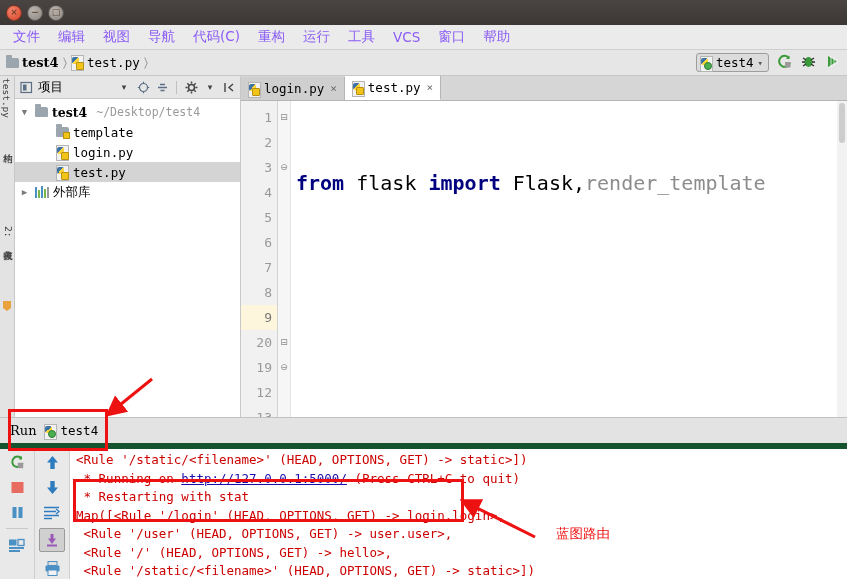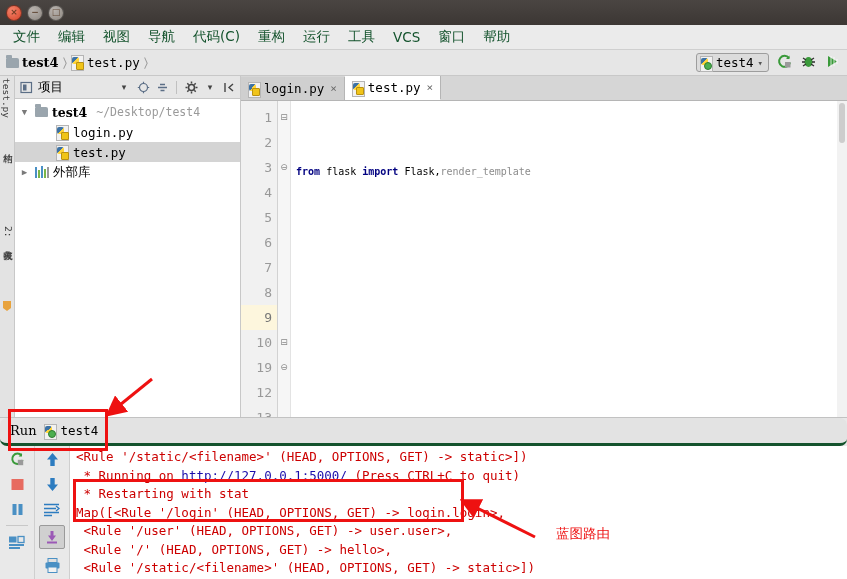--- a/index.html
+++ b/index.html
@@ -31,21 +31,21 @@
     margin-right:60px;letter-spacing:.1px;
     text-shadow:0 1px 1px rgba(0,0,0,.55);
   }
 
   
   .menubar{
     height:24px;background:#ebebeb;border-bottom:1px solid #cfcfcf;
     display:flex;align-items:center;padding-left:4px;
   }
   .menu-item{
-    padding:2px 9px;font-size:13.5px;color:#14532d;white-space:nowrap;
+    padding:2px 9px;font-size:13.5px;color:#8b5cf6;white-space:nowrap;
     font-family:"DejaVu Sans",sans-serif;
   }
 
   
   .navbar{
     height:25px;background:#e6e6e6;border-bottom:1px solid #c8c8c8;
     display:flex;align-items:center;padding-left:6px;position:relative;
   }
   .crumb{display:flex;align-items:center;gap:3px;font-size:13px;}
   .crumb .cname{font-weight:bold;font-family:"DejaVu Serif",serif;font-size:13px;}
@@ -125,32 +125,32 @@
     flex-shrink:0;
   }
   .gutter div{padding-right:5px;height:25px;}
   .gutter div.cur{background:#fdf6dd;color:#777;}
   .foldcol{
     width:12px;background:#f6f6f6;border-right:1px solid #e3e3e3;padding-top:4px;
     line-height:25px;flex-shrink:0;font-size:9px;color:#8a8a8a;text-align:center;
   }
   .foldcol div{height:25px;}
   .code{
-    flex:1;padding-top:8px;
-    font-family:"DejaVu Sans Mono",monospace;font-size:10px;line-height:25px;
+    flex:1;padding-top:20px;
+    font-family:"DejaVu Sans Mono",monospace;font-size:20px;line-height:25px;
     white-space:pre;overflow:hidden;position:relative;
   }
   .code .ln{height:25px;padding-left:5px;}
   .kw{color:#000080;font-weight:bold;}
   .gray{color:#8c8c8c;}
   .plain{color:#000;}
 
   
   .runarea{position:relative;background:#e9e9e9;height:188px;border-top:1px solid #c2c2c2;}
-  .runtabbar{height:25px;background:#e3e3e3;display:flex;align-items:center;border-bottom:3px solid #14532d;border-radius:7px;}
+  .runtabbar{height:25px;background:#e3e3e3;display:flex;align-items:center;border-bottom:6px solid #14532d;}
   .runlabel{font-family:"DejaVu Serif",serif;font-size:13px;padding:0 7px 0 10px;}
   .runtab{display:flex;align-items:center;gap:5px;font-family:"DejaVu Sans Mono",monospace;font-size:12.5px;}
   .runbody{display:flex;height:162px;}
   .runtools{width:34px;border-right:1px solid #cfcfcf;background:#e9e9e9;display:flex;flex-direction:column;align-items:center;padding-top:4px;gap:7px;}
   .runtools2{width:34px;border-right:1px solid #cfcfcf;background:#e9e9e9;display:flex;flex-direction:column;align-items:center;padding-top:4px;gap:7px;}
   .tbi{width:20px;height:18px;display:flex;align-items:center;justify-content:center;}
   .console{
     flex:1;background:#fff;padding:2px 0 0 6px;overflow:hidden;
     font-family:"DejaVu Sans Mono",monospace;font-size:12.5px;line-height:18.5px;
     white-space:pre;color:#cc0000;
@@ -295,20 +295,28 @@
       <div class="tree">
 
         <div class="trow">
           <span class="tw">▼</span>
           <span class="ic folder"></span>
           <span class="tlabel bold">test4</span>
           <span class="tpath">~/Desktop/test4</span>
         </div>
 
 
+        <div class="trow">
+          <span class="tw"></span>
+            <span class="indent"></span>
+          <span class="ic folder" style="position:relative">
+              <i style="position:absolute;right:-1px;bottom:-2px;width:5px;height:5px;background:#f0c419;border:1px solid #b99112;display:block"></i>
+            </span>
+          <span class="tlabel">template</span>
+        </div>
 
         <div class="trow">
           <span class="tw"></span>
             <span class="indent"></span>
           <span class="ic pyfile">
               <i class="pg"></i>
               <i class="pb"></i>
               <i class="lk"></i>
             </span>
           <span class="tlabel">login.py</span>
@@ -366,21 +374,21 @@
         <div class="gutter">
           <div>1</div>
           <div>2</div>
           <div>3</div>
           <div>4</div>
           <div>5</div>
           <div>6</div>
           <div>7</div>
           <div>8</div>
           <div class="cur">9</div>
-          <div>10</div>
+          <div>20</div>
           <div>19</div>
           <div>12</div>
           <div>13</div>
 
         </div>
 
         <div class="foldcol">
           <div>⊟</div>
           <div></div>
           <div>⊖</div>

